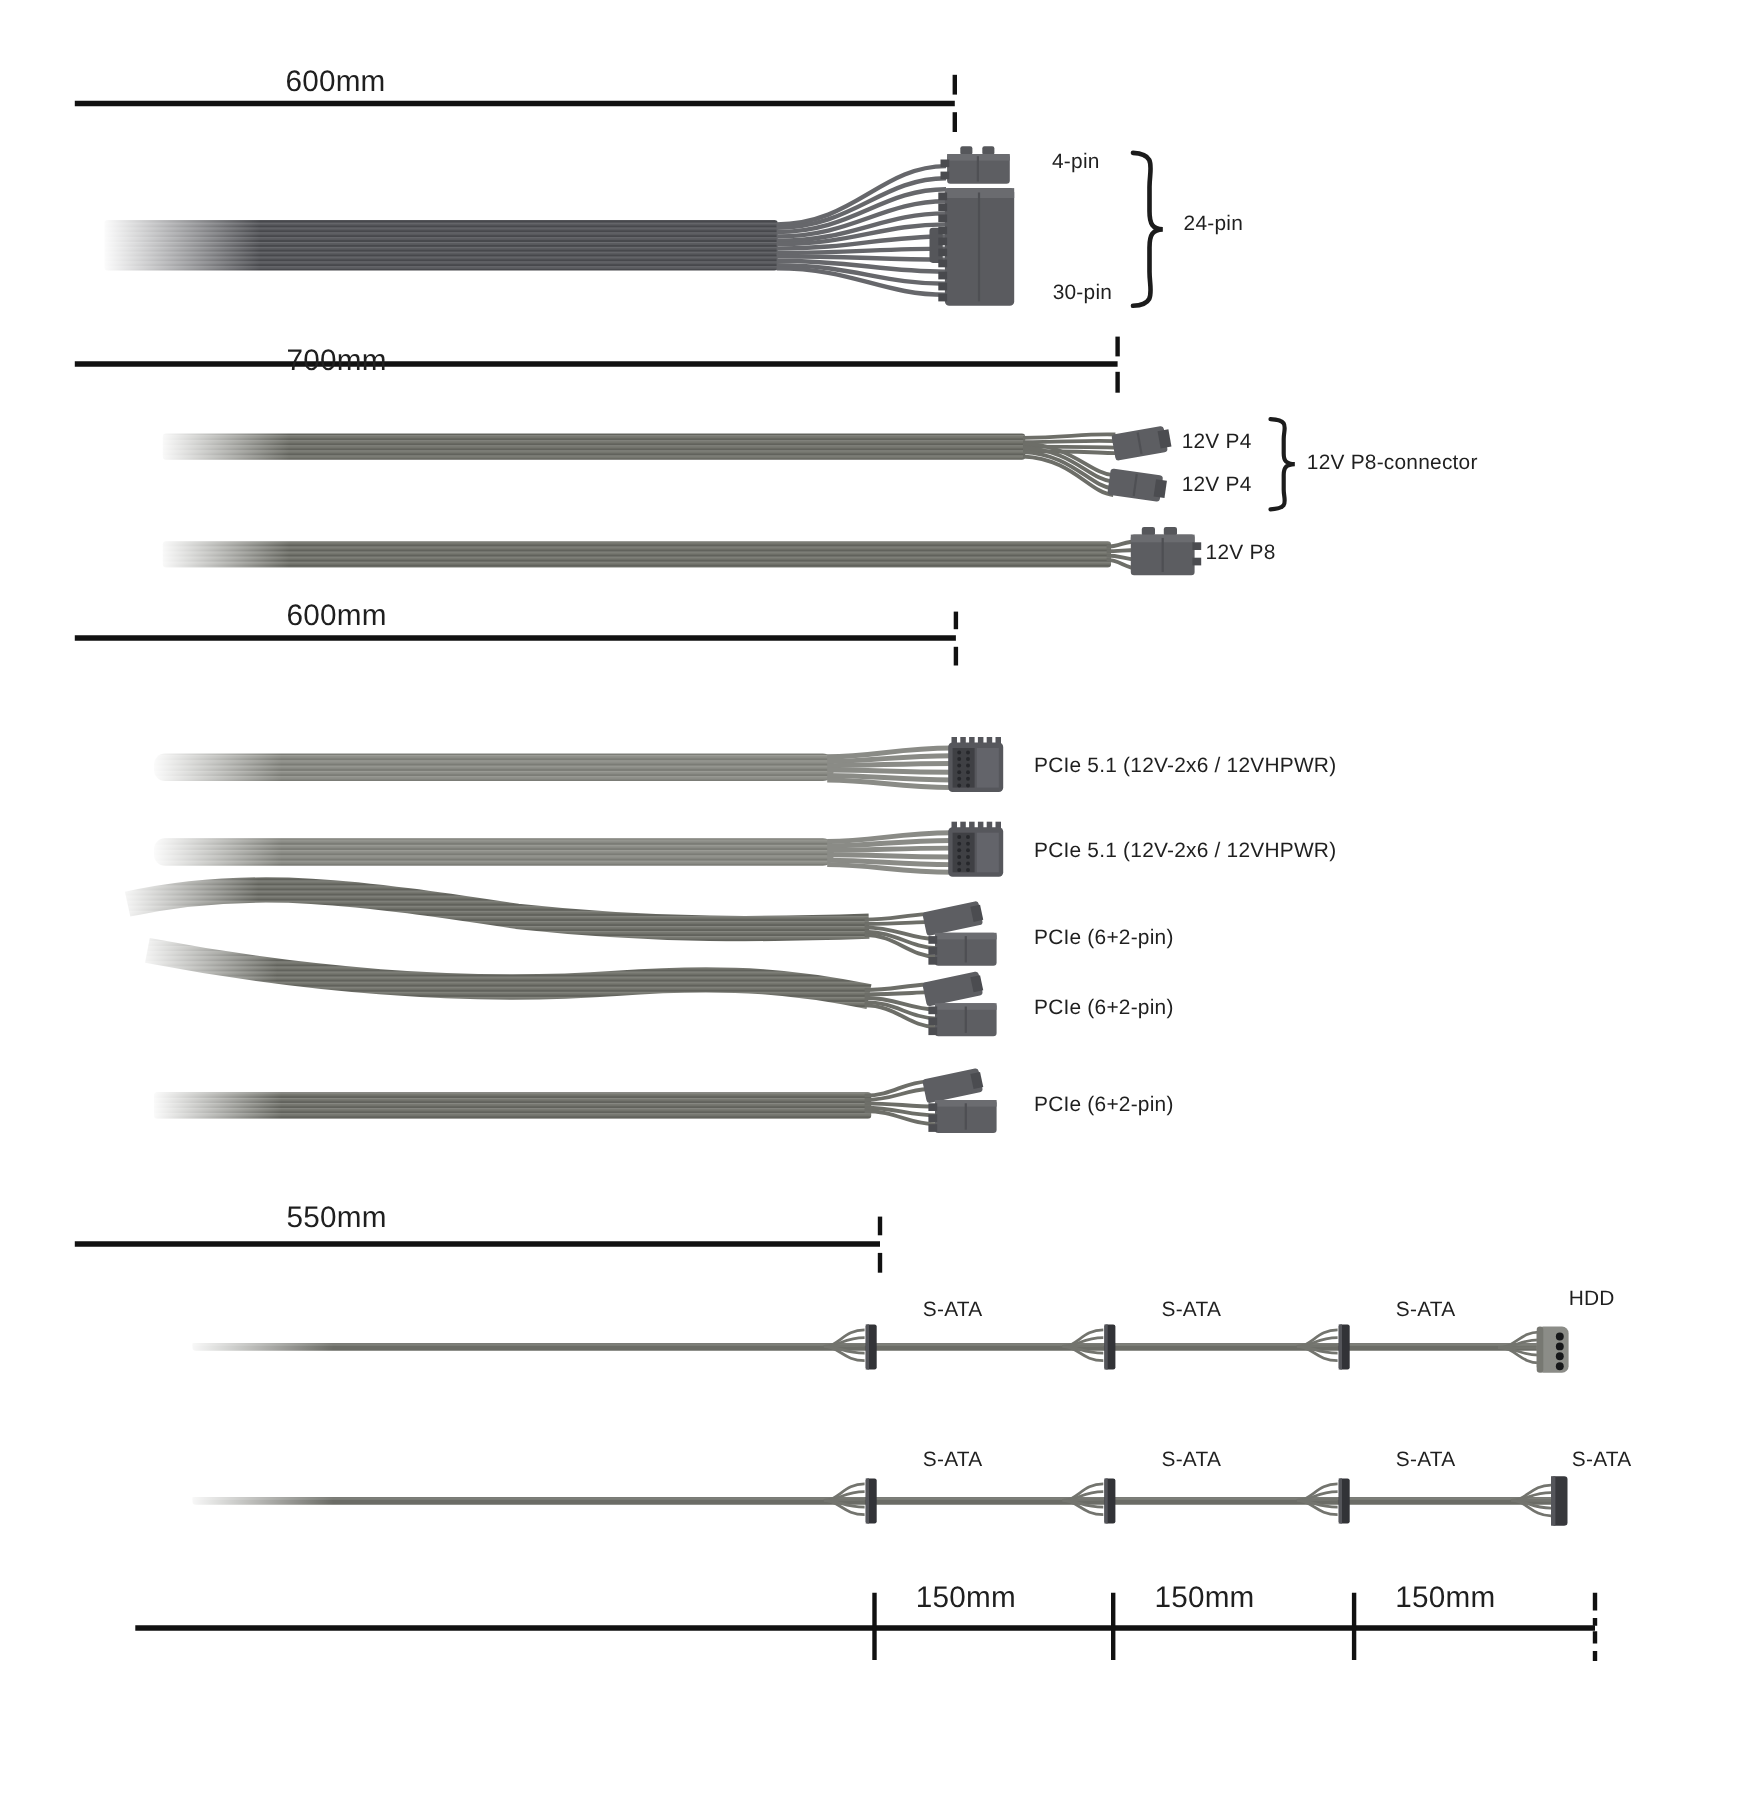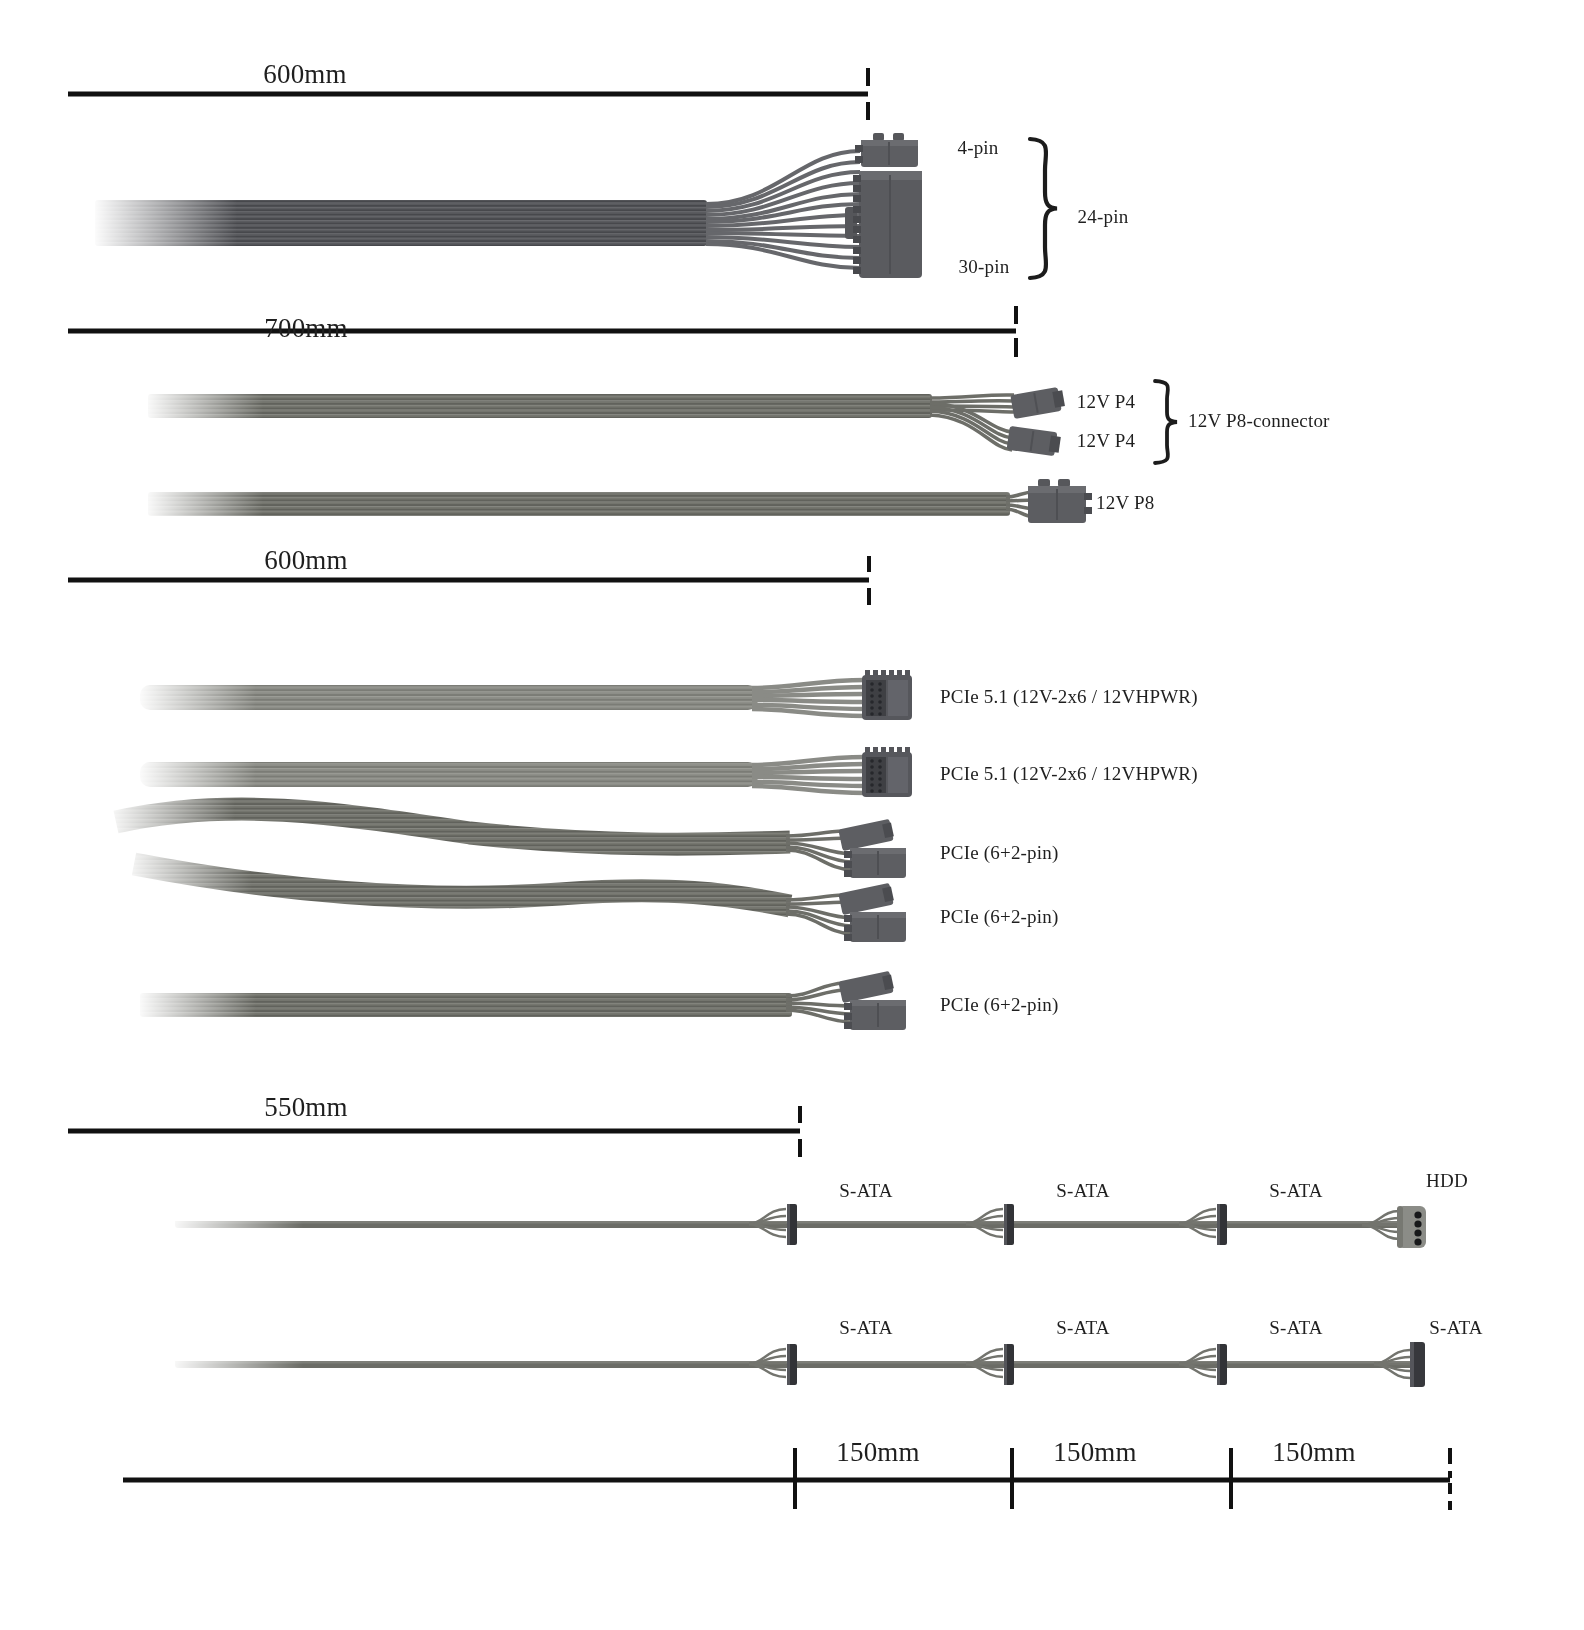--- a/index.html
+++ b/index.html
@@ -1,17 +1,17 @@
 <!DOCTYPE html>
 <html><head>
 <meta charset="utf-8">
 <style>
   html,body{margin:0;padding:0;background:#fff;}
   .canvas{position:relative;width:1584px;height:1576px;background:#fff;overflow:hidden;
-          font-family:Liberation Serif, serif;}
+          font-family:Liberation Sans, sans-serif;}
   svg.art{position:absolute;left:0;top:0;}
   .lbl{position:absolute;font-size:19px;font-weight:400;color:#1f1f1f;white-space:nowrap;
        transform:translate(-50%,-50%);letter-spacing:.2px;}
   .lbl.la{transform:translateY(-50%);text-align:right;}
   .mlbl{font-size:27px;}
 </style>
 </head>
 <body>
 
 <div class="canvas">
@@ -403,21 +403,21 @@
       <line x1="1450" y1="1448" x2="1450" y2="1464"></line>
       <line x1="1450" y1="1471" x2="1450" y2="1478"></line>
       <line x1="1450" y1="1483" x2="1450" y2="1494"></line>
       <line x1="1450" y1="1501" x2="1450" y2="1510"></line>
     </g>
   </g>
 </svg>
 
 <div class="lbl mlbl" style="left:305px;top:74px">600mm</div>
 <div class="lbl" style="left:978px;top:148px">4-pin</div>
-<div class="lbl" style="left:1103px;top:217px">24-pin</div>
+<div class="lbl" style="left:1103px;top:204px">24-pin</div>
 <div class="lbl" style="left:984px;top:267px">30-pin</div>
 
 <div class="lbl mlbl" style="left:306px;top:328px">700mm</div>
 <div class="lbl" style="left:1106px;top:402px">12V P4</div>
 <div class="lbl" style="left:1106px;top:441px">12V P4</div>
 <div class="lbl la" style="left:1188px;top:421px">12V P8-connector</div>
 <div class="lbl la" style="left:1096px;top:503px">12V P8</div>
 
 <div class="lbl mlbl" style="left:306px;top:560px">600mm</div>
 <div class="lbl la" style="left:940px;top:697px">PCIe 5.1 (12V-2x6 / 12VHPWR)</div>

